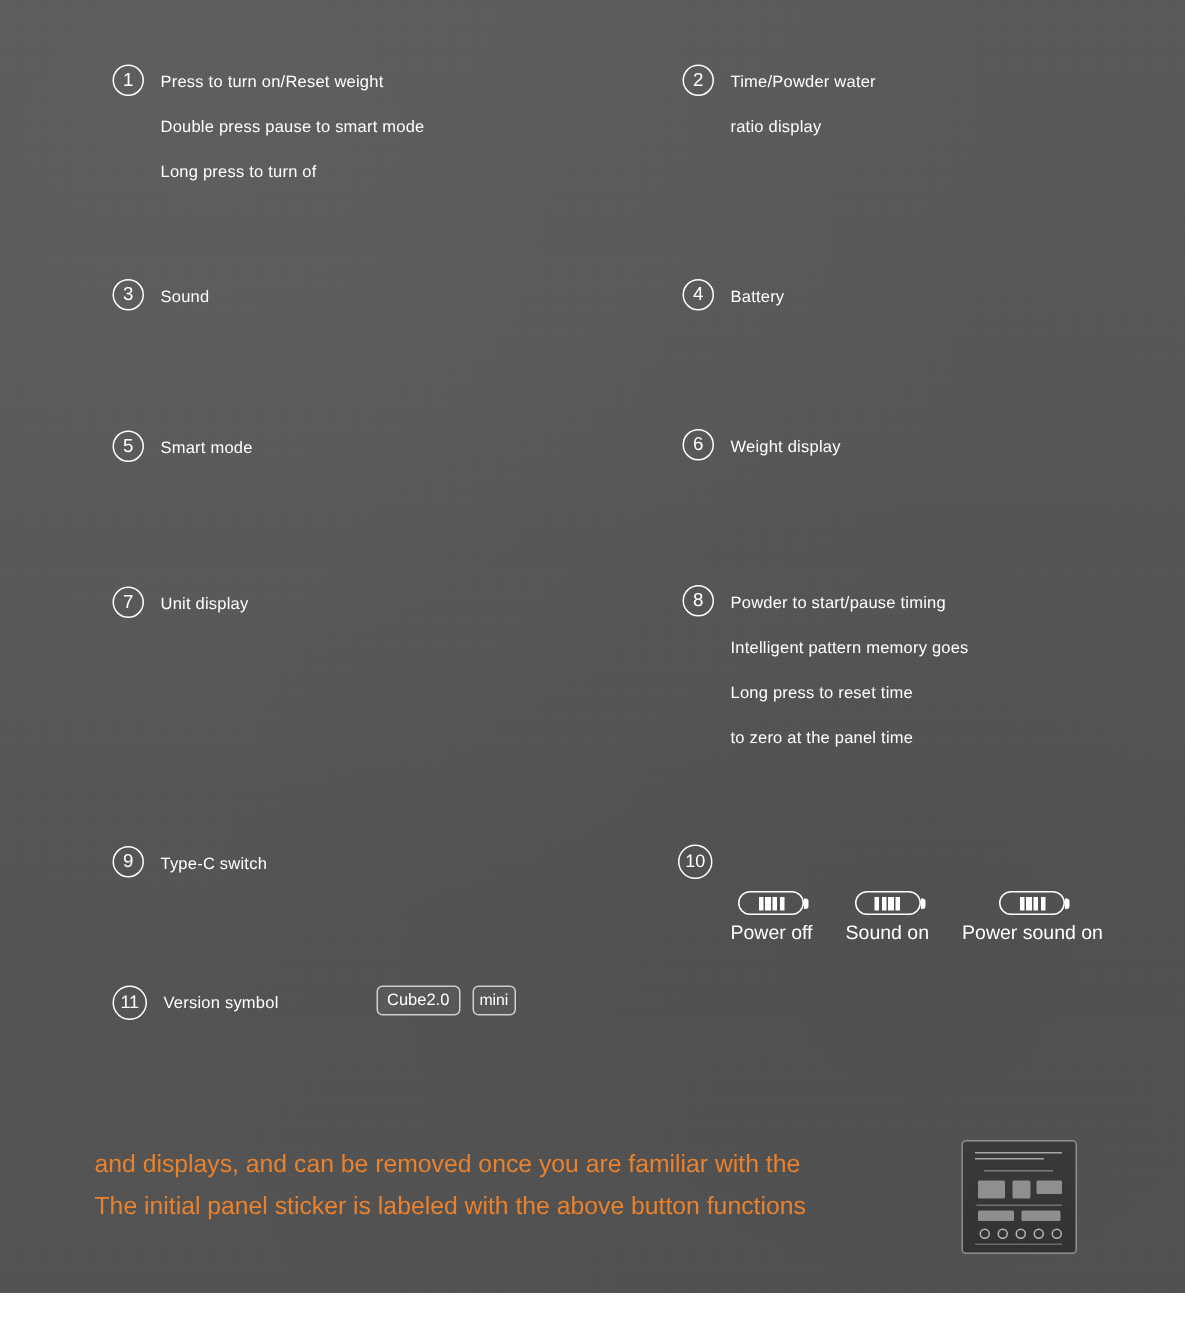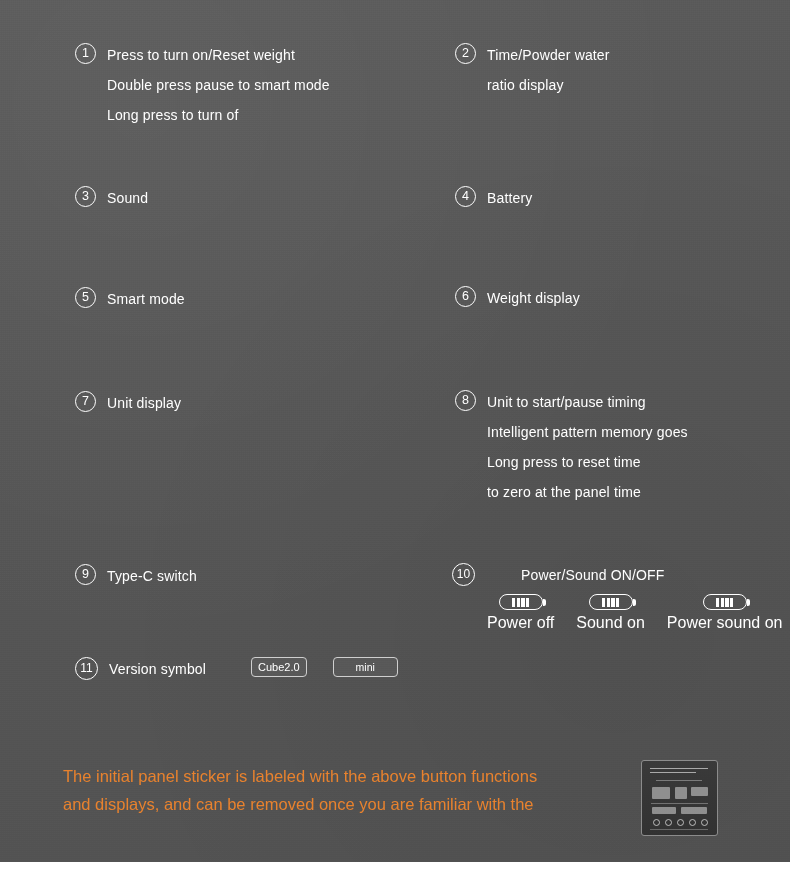--- a/index.html
+++ b/index.html
@@ -60,21 +60,21 @@
   }
   .badge.wide {
     width: 23px;
     height: 23px;
     line-height: 20px;
     font-size: 12px;
   }
   .lines {
     margin-left: 11px;
     color: #ffffff;
-    font-size: 14px;
+    font-size: 11px;
     line-height: 30px;
     letter-spacing: 0.15px;
     white-space: nowrap;
   }
   .lines div {
     white-space: nowrap;
   }
 
   
   .batt-row {
@@ -118,46 +118,46 @@
   }
   .batt-bars span {
     display: block;
     width: 3.2px;
     height: 9px;
     background: #ffffff;
   }
   .batt-label {
     margin-top: 4px;
     color: #ffffff;
-    font-size: 16px;
+    font-size: 13px;
     white-space: nowrap;
   }
 
   
   .chips {
     position: absolute;
     left: 251px;
     top: 657px;
     display: flex;
-    gap: 26px;
+    gap: 8px;
     align-items: center;
   }
   .chip {
     border: 1.2px solid #cfcfcf;
     border-radius: 4px;
     color: #ffffff;
     font-size: 11px;
     padding: 3px 6px 3px 6px;
     line-height: 12px;
     background: rgba(255,255,255,0.04);
     white-space: nowrap;
   }
   .chip.small {
     font-size: 10.5px;
-    padding: 3px 22px;
+    padding: 3px 4px;
   }
 
   
   .note {
     position: absolute;
     left: 63px;
     top: 762px;
     width: 570px;
     color: #e8822e;
     font-size: 16.5px;
@@ -260,39 +260,36 @@
     <div class="item" style="left:75px; top:388px;">
       <div class="badge">7</div>
       <div class="lines">
         <div>Unit display</div>
       </div>
     </div>
 
     <div class="item" style="left:455px; top:387px;">
       <div class="badge">8</div>
       <div class="lines">
-        <div>Unit to start/pause timing</div>
+        <div>Powder to start/pause timing</div>
         <div>Intelligent pattern memory goes</div>
         <div>Long press to reset time</div>
         <div>to zero at the panel time</div>
       </div>
     </div>
 
     <div class="item" style="left:75px; top:561px;">
       <div class="badge">9</div>
       <div class="lines">
         <div>Type-C switch</div>
       </div>
     </div>
 
-    <div class="item" style="left:452px; top:560px;gap:35px;">
+    <div class="item" style="left:452px; top:560px;">
       <div class="badge wide">10</div>
-      <div class="lines">
-        <div>Power/Sound ON/OFF</div>
-      </div>
     </div>
 
     <div class="batt-row">
       <div class="batt-cell">
         <div class="batt-icon">
           <div class="batt-bars">
               <span></span>
               <span></span>
               <span></span>
               <span></span>
@@ -330,22 +327,22 @@
         <div>Version symbol</div>
       </div>
     </div>
 
     <div class="chips">
       <div class="chip">Cube2.0</div>
       <div class="chip small">mini</div>
     </div>
 
     <div class="note">
+      <div>and displays, and can be removed once you are familiar with the</div>
       <div>The initial panel sticker is labeled with the above button functions</div>
-      <div>and displays, and can be removed once you are familiar with the</div>
     </div>
 
     <div class="sticker">
       <div class="s-line" style="left:8px; top:7px; width:58px; height:1px;"></div>
       <div class="s-line" style="left:8px; top:11px; width:46px; height:1px;"></div>
       <div class="s-line" style="left:14px; top:19px; width:46px; height:1px; opacity:0.45;"></div>
       <div class="s-blk" style="left:10px; top:26px; width:18px; height:12px;"></div>
       <div class="s-blk" style="left:33px; top:26px; width:12px; height:12px;"></div>
       <div class="s-blk" style="left:49px; top:26px; width:17px; height:9px;"></div>
       <div class="s-line" style="left:9px; top:42px; width:57px; height:1px; opacity:0.4;"></div>

